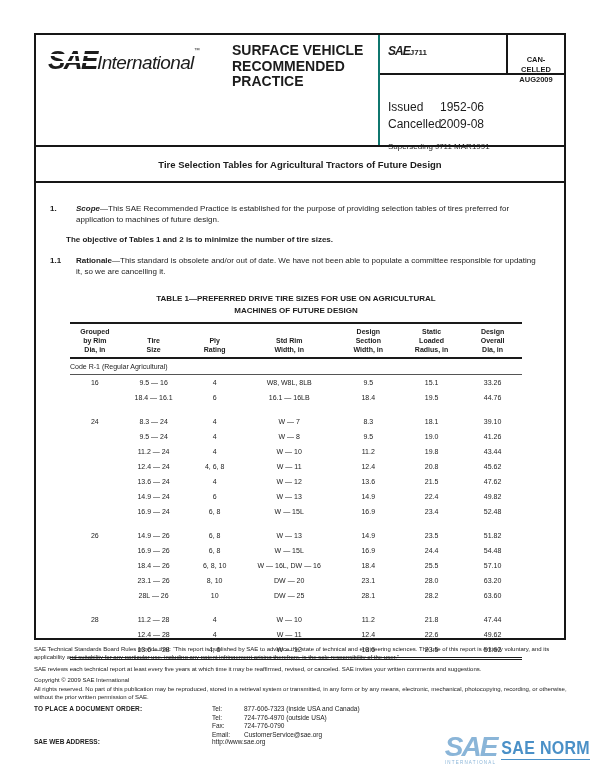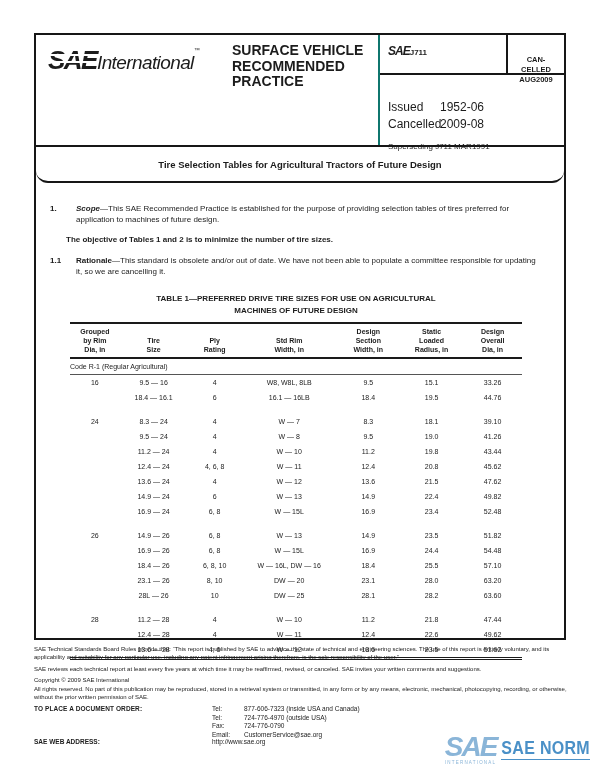--- a/index.html
+++ b/index.html
@@ -30,21 +30,21 @@
   .docnum-code { font-size:8px; font-weight:bold; }
   .badge { width:58px; border-left:2px solid #161616; text-align:center; font-weight:bold;
     font-size:7.5px; padding-top:20px; line-height:1.35; box-sizing:border-box; }
   .dates { padding:25px 8px 0; font-size:12px; }
   .date-row { display:flex; margin-bottom:3px; }
   .date-label { width:52px; }
   .superseding { padding:8px 8px 0; font-size:8px; }
 
   
   .title-bar { height:36px; border-bottom:2px solid #161616; display:flex; align-items:center;
-    justify-content:center; font-weight:bold; font-size:9.5px; box-sizing:border-box;border-radius:12px; }
+    justify-content:center; font-weight:bold; font-size:9.5px; box-sizing:border-box; }
 
   
   .body-block { padding:20px 22px 0 14px; font-size:8px; line-height:1.4; }
   .para { display:flex; margin-bottom:9px; }
   .para-num { width:26px; font-weight:bold; flex:none; }
   .lbl-bi { font-weight:bold; font-style:italic; }
   .lbl-b { font-weight:bold; }
   .objective { margin:0 0 9px 16px;font-weight:bold; }
 
   

